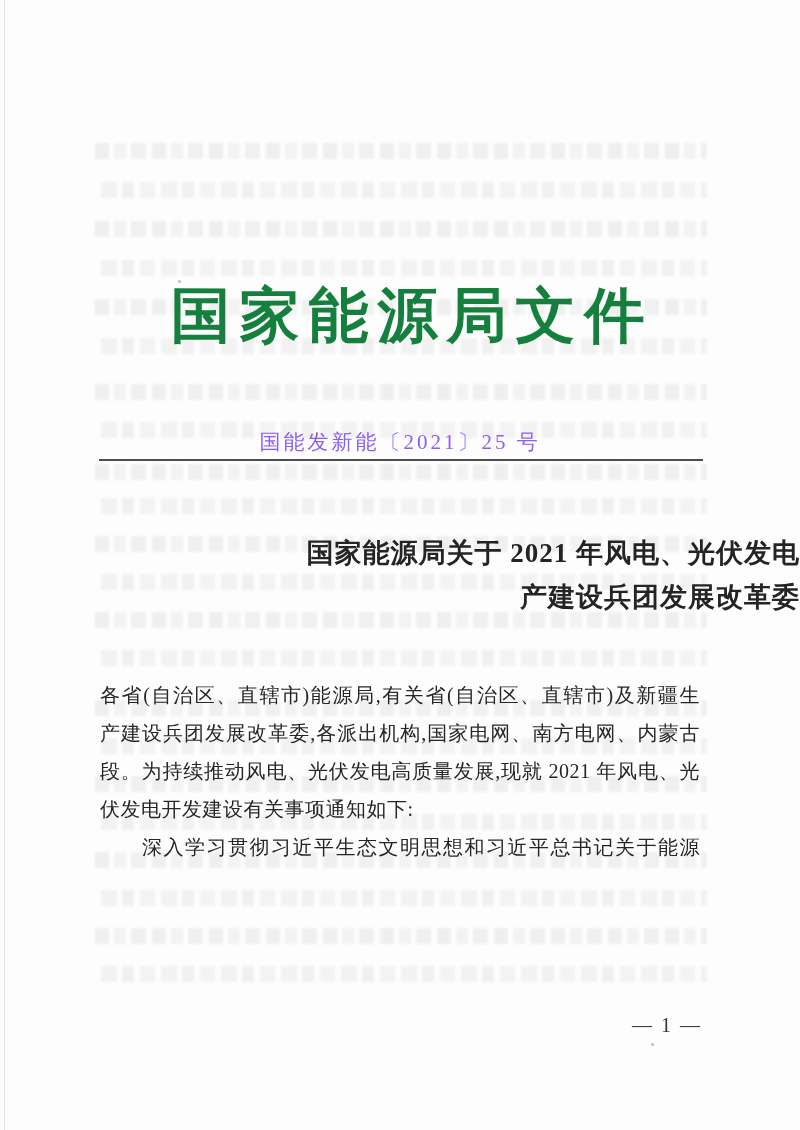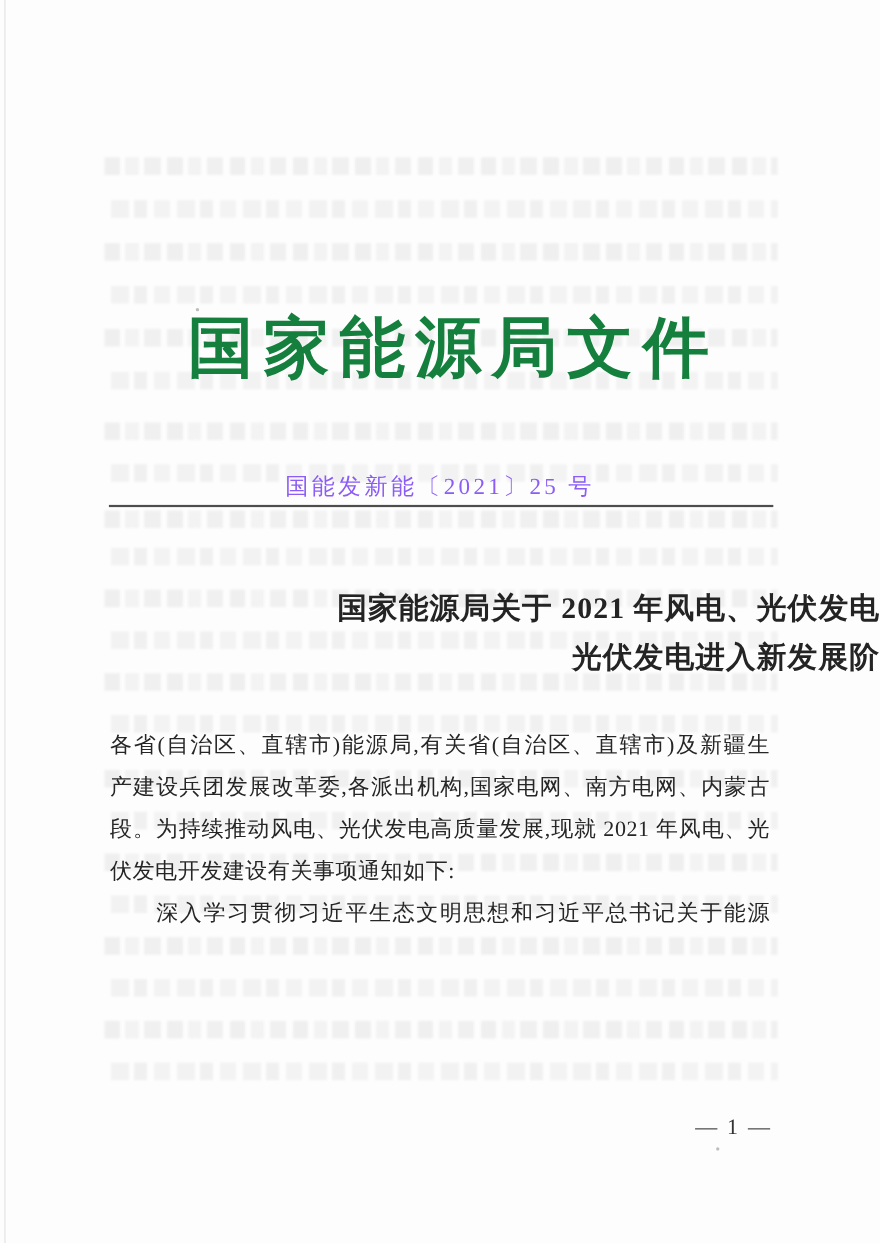--- a/index.html
+++ b/index.html
@@ -89,21 +89,21 @@
     text-align: right;
     font-size: 27px;
     font-weight: 700;
     line-height: 44px;
     letter-spacing: 1px;
     color: #242424;
     z-index: 2;
   }
   .body-block {
     position: absolute;
-    top: 659px;
+    top: 676px;
     left: 100px;
     width: 600px;
     font-size: 20px;
     line-height: 38px;
     letter-spacing: 0.5px;
     color: #262626;
     z-index: 2;
   }
   .bline {
     text-align: justify;
@@ -165,21 +165,21 @@
   <div class="bleed p2" style="top:966px"></div>
 
   <h1 class="org-title">国家能源局文件</h1>
 
   <div class="doc-number">国能发新能〔2021〕25 号</div>
 
   <div class="header-rule"></div>
 
   <div class="notice-title">
     <div>国家能源局关于 2021 年风电、光伏发电</div>
-    <div>光伏发电进入新发展阶</div>
+    <div>产建设兵团发展改革委</div>
   </div>
 
   <div class="body-block">
     <div class="bline">各省(自治区、直辖市)能源局,有关省(自治区、直辖市)及新疆生</div>
     <div class="bline">产建设兵团发展改革委,各派出机构,国家电网、南方电网、内蒙古</div>
     <div class="bline">段。为持续推动风电、光伏发电高质量发展,现就 2021 年风电、光</div>
     <div class="bline short">伏发电开发建设有关事项通知如下:</div>
     <div class="bline indent">深入学习贯彻习近平生态文明思想和习近平总书记关于能源</div>
   </div>
 

